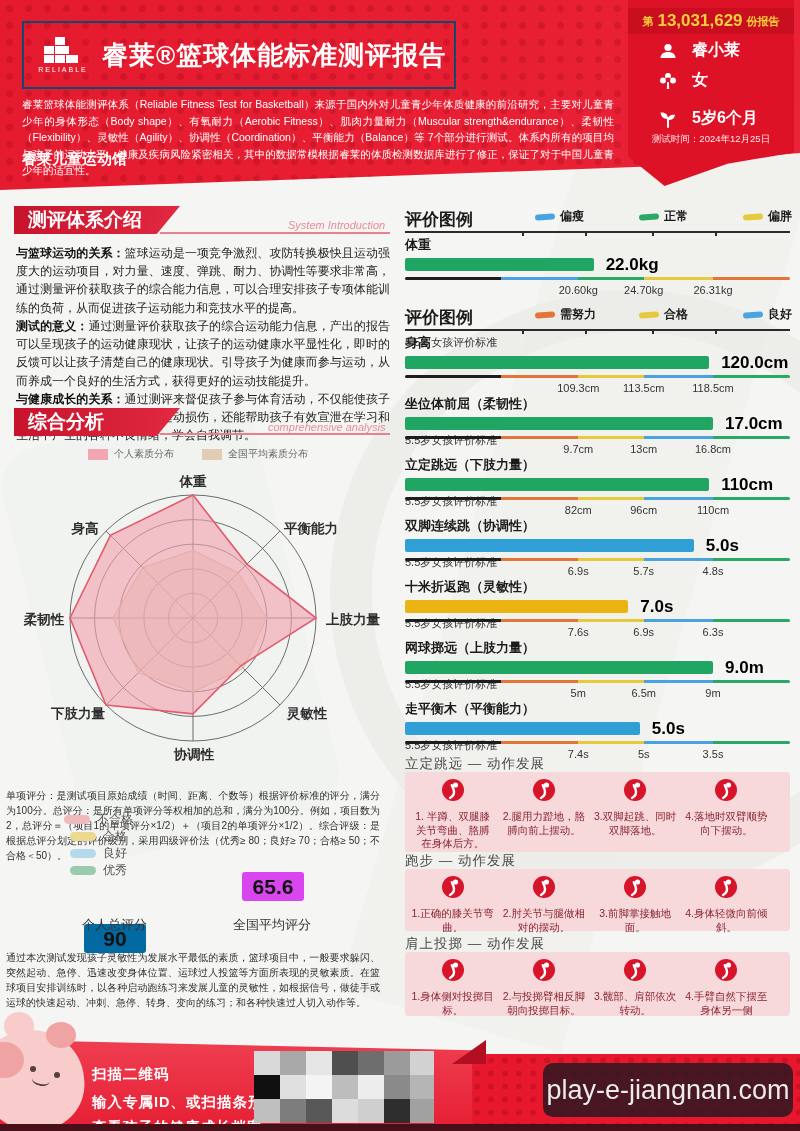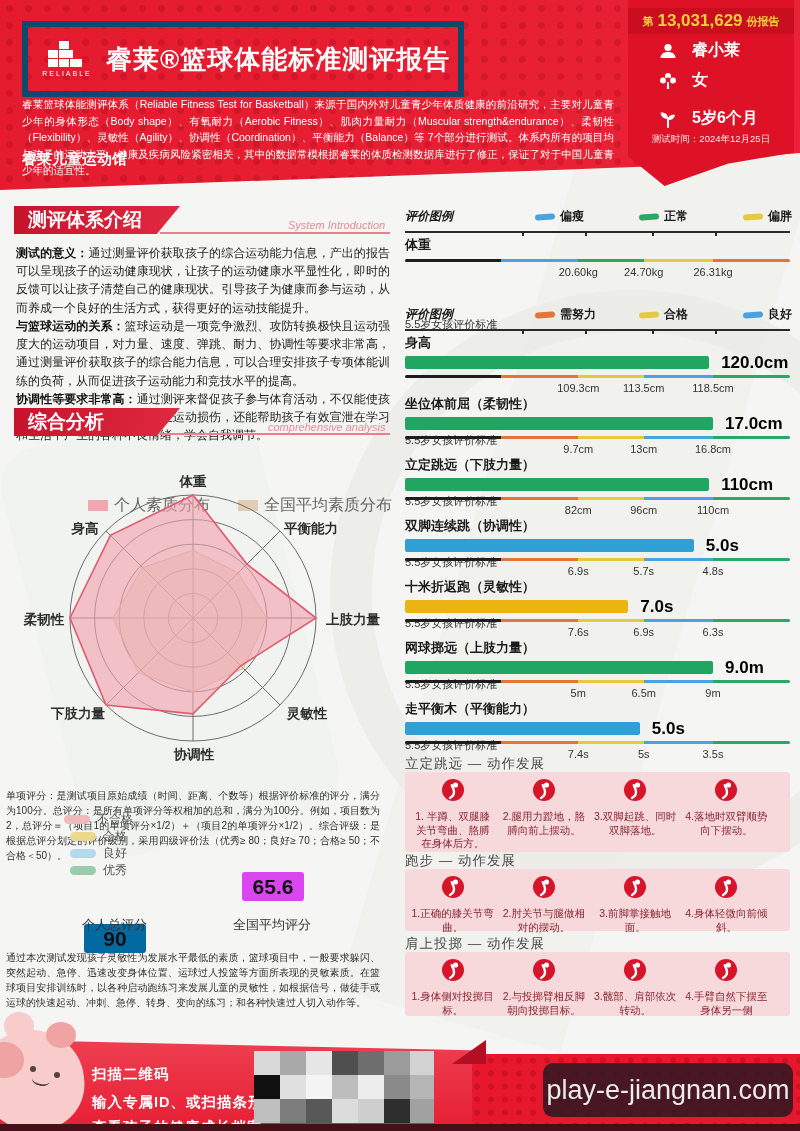--- a/index.html
+++ b/index.html
@@ -11,21 +11,21 @@
   .deco1{left:330px;top:290px;width:520px;height:520px;border:42px solid #e9ebe6;border-radius:50%;opacity:.75;}
   .deco2{left:470px;top:60px;width:230px;height:980px;background:#edefe9;transform:rotate(16deg);opacity:.55;}
   .deco3{left:40px;top:420px;width:260px;height:420px;background:#eef0ec;transform:rotate(-14deg);opacity:.5;border-radius:40px;}
   .z1{z-index:1;}
   
   .header{left:0;top:0;width:800px;height:196px;background:linear-gradient(120deg,#e41a2e,#e81f33 55%,#ea2338);
     clip-path:polygon(0 0,100% 0,100% 78%,81% 85%,0 97%);z-index:2;}
   .header::after{content:"";position:absolute;inset:0;
     background-image:radial-gradient(circle,rgba(140,0,16,.22) 3px,rgba(140,0,16,0) 4px);
     background-size:19px 17px;}
-  .title-box{left:22px;top:21px;width:430px;height:64px;border:6px solid #0c4a6e;display:flex;align-items:center;z-index:3;}
+  .title-box{left:22px;top:21px;width:430px;height:64px;border:2px solid #0c4a6e;display:flex;align-items:center;z-index:3;}
   .logo{width:58px;margin-left:10px;text-align:center;}
   .logo-blocks{position:relative;height:26px;}
   .logo-blocks i{position:absolute;background:#fff;width:10px;height:8px;}
   .logo-blocks i:nth-child(1){left:10px;top:9px;}
   .logo-blocks i:nth-child(2){left:10px;top:18px;}
   .logo-blocks i:nth-child(3){left:21px;top:0px;}
   .logo-blocks i:nth-child(4){left:21px;top:9px;width:14px;}
   .logo-blocks i:nth-child(5){left:21px;top:18px;}
   .logo-blocks i:nth-child(6){left:32px;top:18px;width:12px;}
   .logo-text{color:#fff;font-size:7px;letter-spacing:2px;margin-top:3px;}
@@ -45,26 +45,26 @@
   
   .banner{height:28px;background:linear-gradient(100deg,#c6132b,#e22a42);color:#fff;font-size:19px;font-weight:bold;
     display:flex;align-items:center;padding-left:14px;clip-path:polygon(0 0,100% 0,86% 100%,0 100%);width:152px;}
   .sec-sub{color:#e98a96;font-size:11px;font-style:italic;}
   .sec-underline{position:absolute;height:2px;background:#e9808e;}
   
   .paras{left:16px;top:244px;width:374px;font-size:12px;color:#222;line-height:1.52;text-align:justify;}
   .paras b{color:#111;}
   .paras p{margin:0;}
   
-  .r-legend{left:88px;top:447px;display:flex;align-items:center;font-size:16px;color:#666;margin-top:48px;}
+  .r-legend{left:88px;top:447px;display:flex;align-items:center;font-size:10px;color:#666;}
   .r-legend .sw{display:inline-block;width:20px;height:11px;margin-right:6px;}
   .r-legend .item{display:flex;align-items:center;margin-right:28px;}
   
   .legend-row{left:405px;width:385px;height:26px;}
-  .legend-row .lab{position:absolute;left:0;top:3px;font-size:12px;font-weight:bold;color:#1c1c1c;font-style:italic;}
+  .legend-row .lab{position:absolute;left:0;top:3px;font-size:17px;font-weight:bold;color:#1c1c1c;}
   .legend-row .items{position:absolute;left:130px;top:3px;display:flex;gap:40px;}
   .legend-row .item{display:flex;align-items:center;width:64px;}
   .legend-row .sw{width:20px;height:6px;border-radius:3px;transform:rotate(-5deg);margin-right:5px;}
   .legend-row .item b{font-size:12px;color:#1c1c1c;}
   .legend-row .rule{position:absolute;left:0;top:26px;width:385px;height:1.5px;background:#2a2a2a;}
   .legend-row .tick{position:absolute;top:27px;width:1.5px;height:4px;background:#2a2a2a;}
   
   .metric{left:405px;width:385px;}
   .m-name{font-size:13px;font-weight:bold;color:#1b1b1b;margin-bottom:3px;}
   .m-row{display:flex;align-items:center;height:15px;}
@@ -173,23 +173,23 @@
       <span>5岁6个月</span>
     </div>
     <div class="rib-time">测试时间：2024年12月25日</div>
   </div>
 
   <div class="abs banner z1" style="left:14px;top:206px;">测评体系介绍</div>
   <div class="abs sec-sub z1" style="left:288px;top:219px;">System Introduction</div>
   <div class="abs sec-underline z1" style="left:160px;top:232px;width:230px;"></div>
 
   <div class="abs paras z1">
+    <p><b>与篮球运动的关系：</b><span>篮球运动是一项竞争激烈、攻防转换极快且运动强度大的运动项目，对力量、速度、弹跳、耐力、协调性等要求非常高，通过测量评价获取孩子的综合能力信息，可以合理安排孩子专项体能训练的负荷，从而促进孩子运动能力和竞技水平的提高。</span></p>
     <p><b>测试的意义：</b><span>通过测量评价获取孩子的综合运动能力信息，产出的报告可以呈现孩子的运动健康现状，让孩子的运动健康水平显性化，即时的反馈可以让孩子清楚自己的健康现状。引导孩子为健康而参与运动，从而养成一个良好的生活方式，获得更好的运动技能提升。</span></p>
-    <p><b>与篮球运动的关系：</b><span>篮球运动是一项竞争激烈、攻防转换极快且运动强度大的运动项目，对力量、速度、弹跳、耐力、协调性等要求非常高，通过测量评价获取孩子的综合能力信息，可以合理安排孩子专项体能训练的负荷，从而促进孩子运动能力和竞技水平的提高。</span></p>
-    <p><b>协调性等要求非常高：</b><span>通过测评来督促孩子参与体育活动，不仅能使孩子的身体得到锻炼，有效防止运动损伤，还能帮助孩子有效宣泄在学习和生活中产生的各种不良情绪，学会自我调节。</span></p>
+    <p><b>与健康成长的关系：</b><span>通过测评来督促孩子参与体育活动，不仅能使孩子的身体得到锻炼，有效防止运动损伤，还能帮助孩子有效宣泄在学习和生活中产生的各种不良情绪，学会自我调节。</span></p>
   </div>
 
   <div class="abs banner z1" style="left:14px;top:408px;">综合分析</div>
   <div class="abs sec-sub z1" style="left:268px;top:421px;">comprehensive analysis</div>
   <div class="abs sec-underline z1" style="left:160px;top:433px;width:230px;"></div>
 
   <div class="abs r-legend z1">
     <span class="item">
         <span class="sw" style="background: rgb(242, 166, 178);"></span>
         <span>个人素质分布</span>
@@ -277,20 +277,24 @@
     </span>
     <span class="rule"></span>
     <span class="tick" style="left:117px;"></span>
       <span class="tick" style="left:180px;"></span>
       <span class="tick" style="left:247px;"></span>
       <span class="tick" style="left:310px;"></span>
   </div>
 
   <div class="abs metric z1" style="top:236px;">
     <div class="m-name">体重</div>
+    <div class="m-row">
+        <div class="m-bar" style="width: 49%; background: rgb(33, 165, 99);"></div>
+        <div class="m-val">22.0kg</div>
+      </div>
     <div class="m-scale scale-a"></div>
     <div class="m-std">
         <span class="sl">5.5岁女孩评价标准</span>
         <span class="t t1">20.60kg</span>
         <span class="t t2">24.70kg</span>
         <span class="t t3">26.31kg</span>
       </div>
   </div>
 
   <div class="abs legend-row z1" style="top:303px;">

